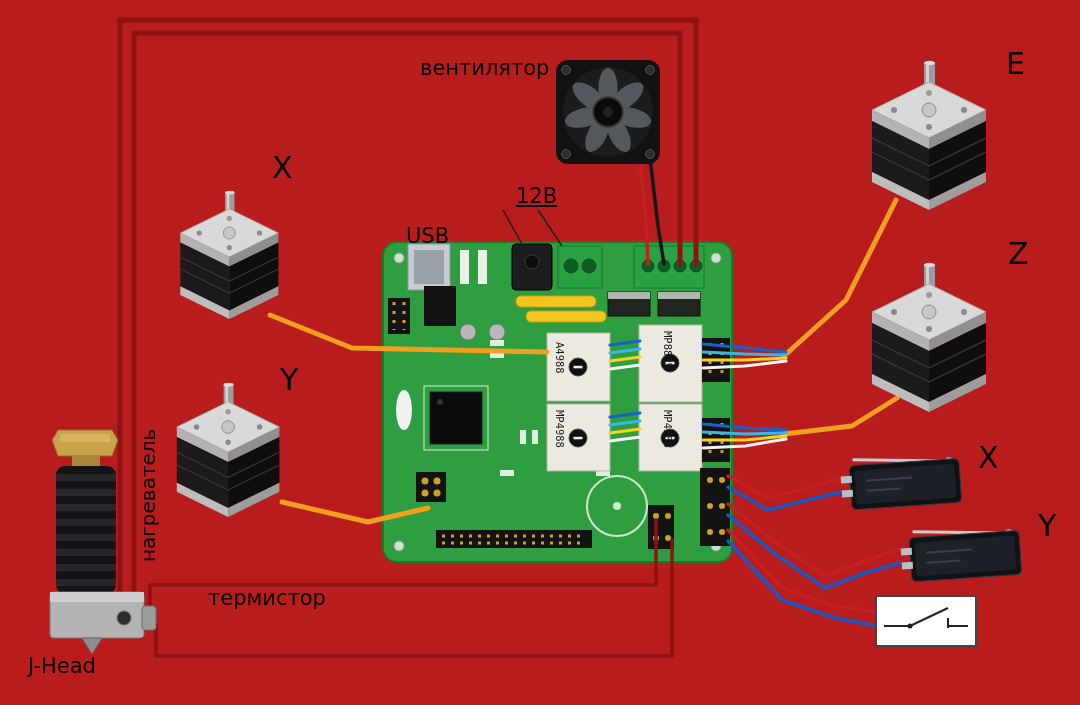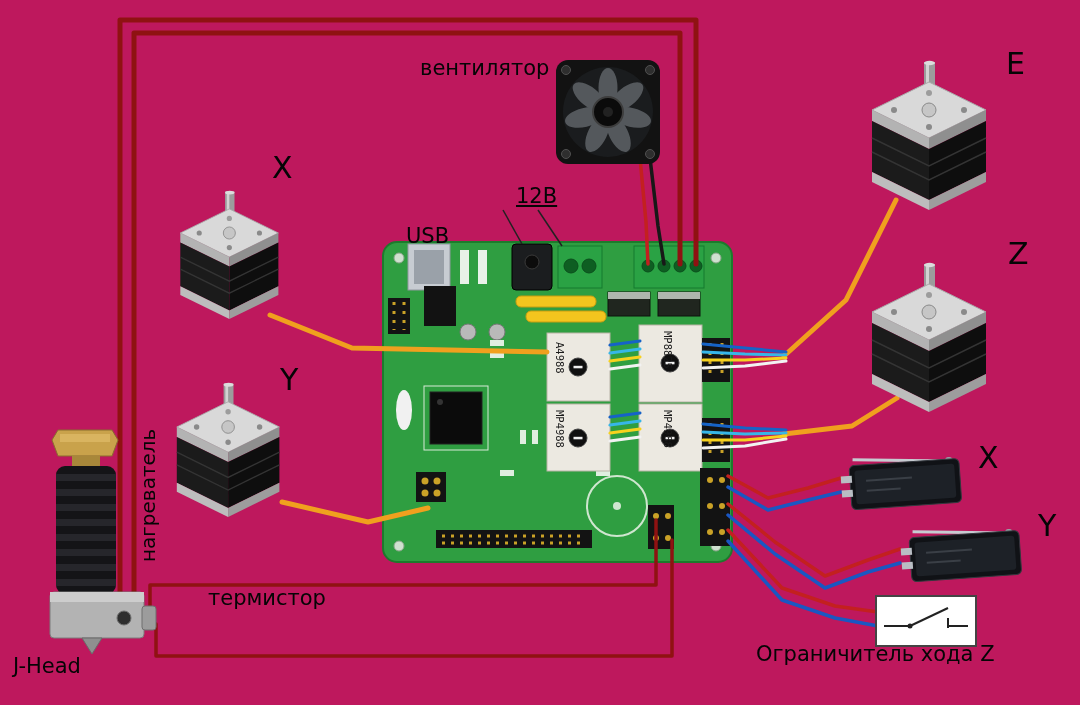--- a/index.html
+++ b/index.html
@@ -1,16 +1,16 @@
 <!DOCTYPE html>
 <html><head>
 <meta charset="utf-8">
 <style>
   html,body{margin:0;padding:0;background:#fff;}
-  .stage{position:relative;width:1080px;height:705px;background:#be185d;overflow:hidden;
+  .stage{position:relative;width:1080px;height:705px;background:#b91c1c;overflow:hidden;
          font-family:"DejaVu Sans",sans-serif;}
   .stage svg{position:absolute;left:0;top:0;}
   .lbl{position:absolute;color:#050505;white-space:nowrap;font-family:"DejaVu Sans",sans-serif;}
   .lbl-small{font-size:21px;}
   .lbl-big{font-size:30px;}
   .lbl-underline{text-decoration:underline;}
   .lbl-vert{transform:rotate(-90deg);transform-origin:0 0;font-size:20px;}
   
   .w{fill:none;stroke-linejoin:round;stroke-linecap:round;}
   .w-pow{stroke:#8f1212;stroke-width:5;}
@@ -281,18 +281,17 @@
 
 <div class="lbl lbl-small" style="left:420px;top:56px;">вентилятор</div>
 <div class="lbl lbl-small" style="left:406px;top:224px;">USB</div>
 <div class="lbl lbl-small lbl-underline" style="left:516px;top:184px;">12В</div>
 <div class="lbl lbl-big" style="left:272px;top:150px;">X</div>
 <div class="lbl lbl-big" style="left:280px;top:362px;">Y</div>
 <div class="lbl lbl-big" style="left:1006px;top:46px;">E</div>
 <div class="lbl lbl-big" style="left:1008px;top:236px;">Z</div>
 <div class="lbl lbl-big" style="left:978px;top:440px;">X</div>
 <div class="lbl lbl-big" style="left:1038px;top:508px;">Y</div>
-<div class="lbl lbl-small" style="left:13px;top:654px;">J-Head</div>
+<div class="lbl lbl-small" style="left:28px;top:654px;">J-Head</div>
 <div class="lbl lbl-small" style="left:208px;top:586px;">термистор</div>
-<div class="lbl lbl-small" style="left:756px;top:642px;">Ограничитель хода Z</div>
 <div class="lbl lbl-vert" style="left:136px;top:562px;">нагреватель</div>
 
 </div>
 
 </body></html>

